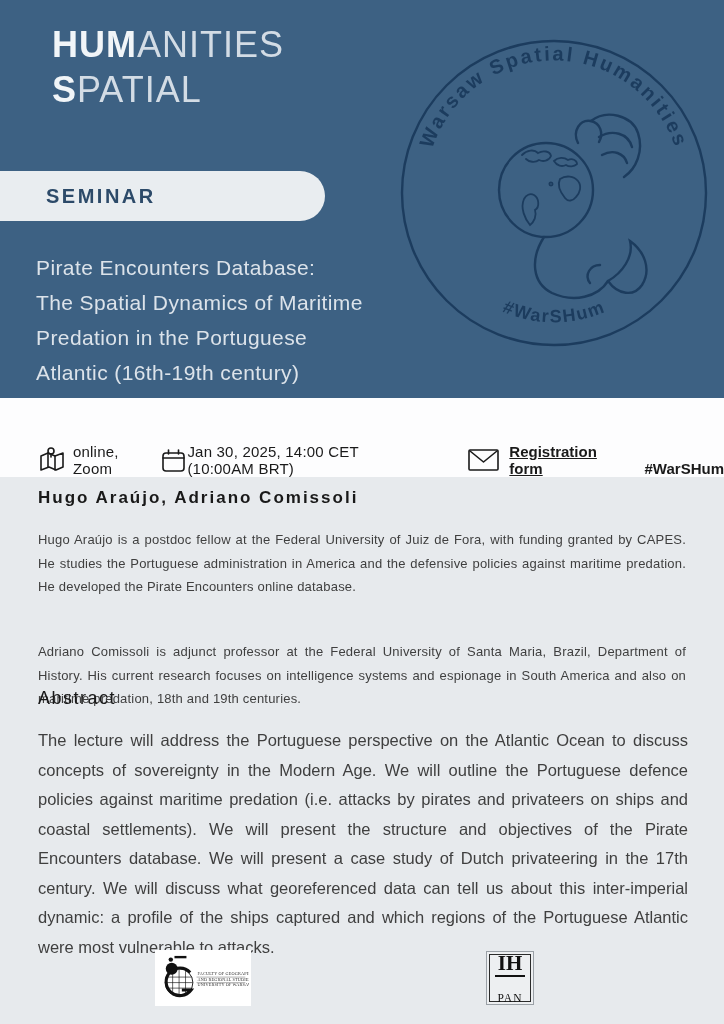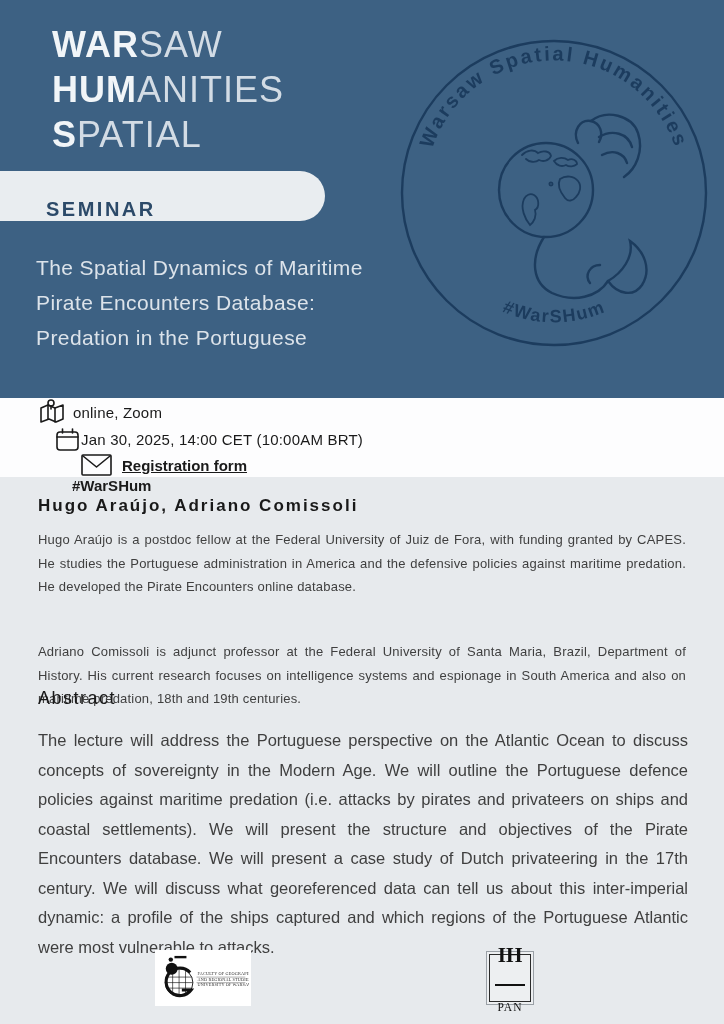--- a/index.html
+++ b/index.html
@@ -24,89 +24,89 @@
   }
   .stage{position:absolute;inset:0;width:724px;height:1024px;}
 
   
   .header{position:absolute;top:0;left:0;width:724px;height:398px;background:var(--header-blue);}
   .wordmark{position:absolute;top:22px;left:52px;font-size:36px;line-height:45px;letter-spacing:1px;color:var(--wordmark-light);font-weight:300;}
   .wordmark b{font-weight:700;color:var(--wordmark-bold);}
   .seminar-pill{
     position:absolute;top:171px;left:0;height:50px;width:325px;
     background:var(--pill-bg);border-radius:0 25px 25px 0;
-    display:flex;align-items:flex-end;padding-left:46px;
+    display:flex;align-items:center;padding-left:46px;
   }
   .seminar-pill span{font-size:20px;font-weight:700;letter-spacing:2.5px;color:var(--pill-text);}
   .talk-title{position:absolute;top:250px;left:36px;width:400px;color:var(--light-title);font-size:21px;line-height:35px;letter-spacing:0.4px;font-weight:400;}
 
   
   .stamp{position:absolute;top:33px;left:394px;width:320px;height:320px;}
   .stamp svg{width:100%;height:100%;}
   .stamp .ln{fill:none;stroke:var(--navy);stroke-width:2.4;stroke-linecap:round;}
   .stamp .thin{stroke-width:1.8;}
   .stamp text{fill:var(--navy);}
 
   
   .infobar{
     position:absolute;top:398px;left:0;width:724px;height:79px;background:#FDFDFE;
-    display:flex;align-items:flex-start;padding-left:38px;color:#1A1A1A;flex-direction:column;
+    display:flex;align-items:flex-end;padding-left:38px;color:#1A1A1A;
   }
   .infobar .grp{display:flex;align-items:center;}
   .infobar .txt{font-size:15px;letter-spacing:0.2px;}
   .icon{flex:0 0 auto;display:inline-block;}
   .icon svg{display:block;}
   .icon .k{fill:none;stroke:#1A1A1A;stroke-width:1.6;stroke-linejoin:round;stroke-linecap:round;}
   .reg-link{font-size:15px;font-weight:700;text-decoration:underline;color:#1A1A1A;cursor:pointer;}
   .hashtag{font-size:15px;font-weight:600;}
 
   
-  .speaker-names{position:absolute;top:488px;left:38px;font-size:17px;font-weight:700;letter-spacing:2px;color:var(--heading-text);margin-top:8px;}
+  .speaker-names{position:absolute;top:488px;left:38px;font-size:17px;font-weight:700;letter-spacing:2px;color:var(--heading-text);}
   .bio{position:absolute;left:38px;width:648px;font-size:13px;line-height:23.5px;color:var(--body-text);text-align:justify;letter-spacing:0.2px;}
   .bio-1{top:528px;}
   .bio-2{top:604px;margin-top:36px;}
   .abstract-heading{position:absolute;top:688px;left:38px;font-size:18px;font-weight:400;letter-spacing:1.5px;color:var(--heading-text);}
   .abstract-text{position:absolute;top:726px;left:38px;width:650px;font-size:16.5px;line-height:29.5px;color:var(--body-text);text-align:justify;}
 
   
   .uw-logo{position:absolute;top:950px;left:155px;width:96px;height:56px;background:#fff;display:flex;align-items:center;justify-content:center;}
   .uw-logo svg{width:92px;height:52px;}
   .ihpan-logo{
     position:absolute;top:951px;left:486px;width:48px;height:54px;
     border:1px solid #9AA0A6;background:#EDEFF1;padding:2px;
   }
   .ihpan-inner{
     width:100%;height:100%;border:1px solid #2B2B2B;
     display:flex;flex-direction:column;align-items:center;justify-content:center;
     font-family:"Liberation Serif",serif;color:#111;
   }
-  .ihpan-ih{font-size:21px;font-weight:700;line-height:22px;border-bottom:2px solid #111;padding:0 3px 18px;}
+  .ihpan-ih{font-size:21px;font-weight:700;line-height:22px;border-bottom:2px solid #111;padding:0 3px 1px;}
   .ihpan-pan{font-size:11.5px;letter-spacing:1px;margin-top:15px;}
 </style>
 </head>
 <body>
 
 <div class="stage">
 
   <div class="header">
 
     <div class="wordmark">
-      <div><b>WAR</b><span>SAW</span></div>
       <div><b>HUM</b><span>ANITIES</span></div>
       <div><b>S</b><span>PATIAL</span></div>
     </div>
 
     <div class="seminar-pill">
       <span>SEMINAR</span>
     </div>
 
     <div class="talk-title">
+      <div>Pirate Encounters Database:</div>
       <div>The Spatial Dynamics of Maritime</div>
-      <div>Pirate Encounters Database:</div>
       <div>Predation in the Portuguese</div>
+      <div>Atlantic (16th-19th century)</div>
     </div>
 
     <div class="stamp">
       <svg viewBox="0 0 320 320">
         <circle class="ln" cx="160" cy="160" r="152" stroke-width="3"></circle>
         <defs>
           <path id="arcTop" d="M 40 200 A 128 128 0 1 1 280 200"></path>
           <path id="arcBottom" d="M 92 270 A 129 129 0 0 0 228 270"></path>
         </defs>
         <text font-size="20" font-weight="600" letter-spacing="2.5">

